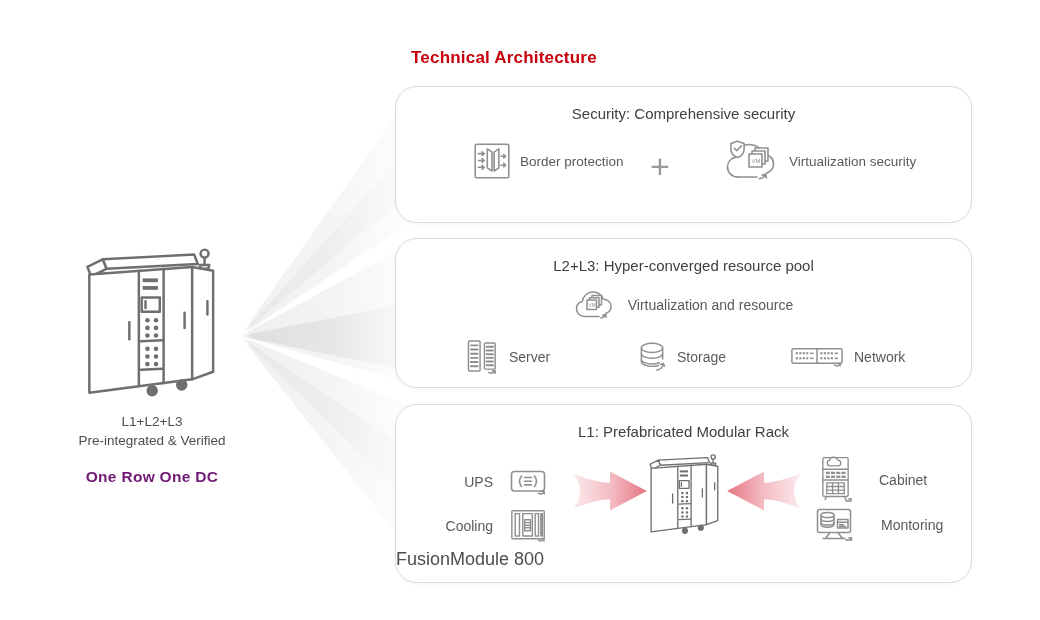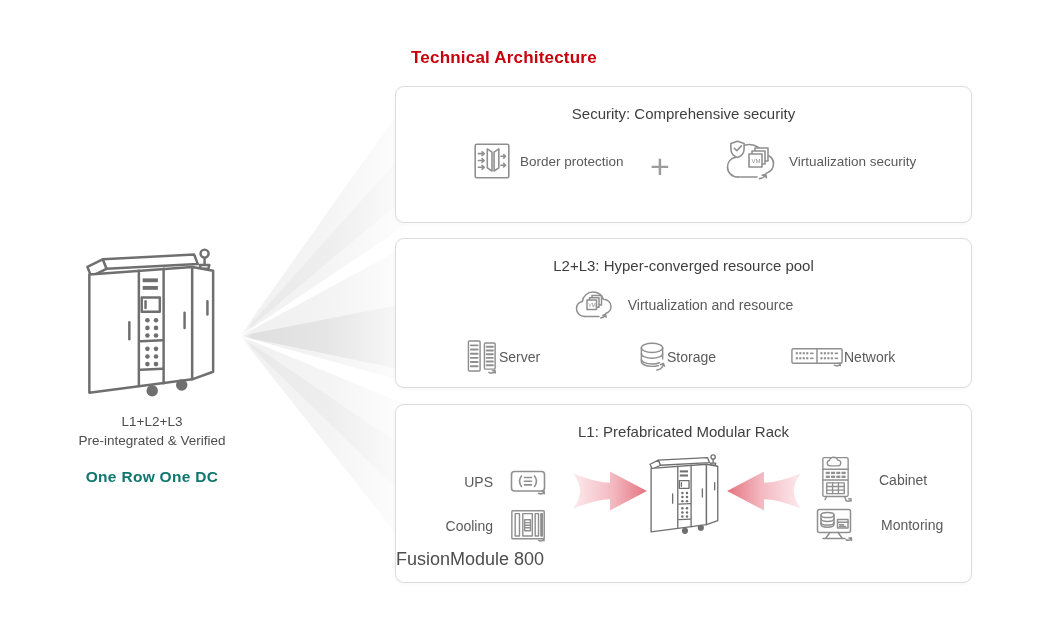--- a/index.html
+++ b/index.html
@@ -16,26 +16,26 @@
     margin-top:12px;
   }
 
   
   .fan { left:236px; top:78px; width:178px; height:488px; pointer-events:none; }
 
   
   .rack-big { left:79px; top:246px; width:154px; height:160px; }
   .left-captions { left:32px; top:412px; width:240px; text-align:center; }
   .cap-line { font-size:13.5px; color:#4d4d4d; line-height:19px; }
-  .tagline { margin-top:18px; font-size:15.5px; font-weight:bold; color:#0f766e; letter-spacing:0.3px; }
+  .tagline { margin-top:18px; font-size:15.5px; font-weight:bold; color:#701a75; letter-spacing:0.3px; }
 
   
   .panel {
     position:absolute; left:395px; width:577px; background:#fff;
-    border:1px solid #dcdcdc; border-radius:9px;
+    border:1px solid #dcdcdc; border-radius:22px;
     box-shadow:0 1px 4px rgba(0,0,0,0.04);
   }
   .panel-1 { top:86px;  height:137px; }
   .panel-2 { top:238px; height:150px; }
   .panel-3 { top:404px; height:179px; }
 
   .panel-heading {
     position:absolute; top:18px; left:0; width:100%; text-align:center;
     font-size:15px; color:#3f3f3f;
   }
@@ -45,21 +45,21 @@
   
   .p1-item { position:absolute; top:50px; width:170px; display:flex; align-items:center; gap:7px; }
   .p1-item .icon-slot { height:48px; display:flex; align-items:center; justify-content:center; }
   .p1-item-1 { left:75px; }
   .p1-item-2 { left:328px; }
   .plus-sign { position:absolute; left:243px; top:60px; width:42px; text-align:center; font-size:34px; font-weight:200; color:#9c9c9c; }
 
   
   .p2-cloud-row { position:absolute; top:50px; left:0; width:100%; display:flex; justify-content:center; align-items:center; gap:10px; }
   .p2-cloud-row .item-label { font-size:14px; }
-  .p2-item { position:absolute; top:98px; height:40px; display:flex; align-items:center; gap:0; }
+  .p2-item { position:absolute; top:98px; height:40px; display:flex; align-items:center; gap:10px; }
   .p2-item .item-label { font-size:14px; }
   .p2-server  { left:70px; }
   .p2-storage { left:242px; }
   .p2-network { left:394px; }
 
   
   .p3-left-row { position:absolute; left:22px; display:flex; align-items:center; }
   .p3-left-row .item-label { width:75px; text-align:right; font-size:14px; margin-right:16px; }
   .p3-ups { top:62px; }
   .p3-cooling { top:102px; }

